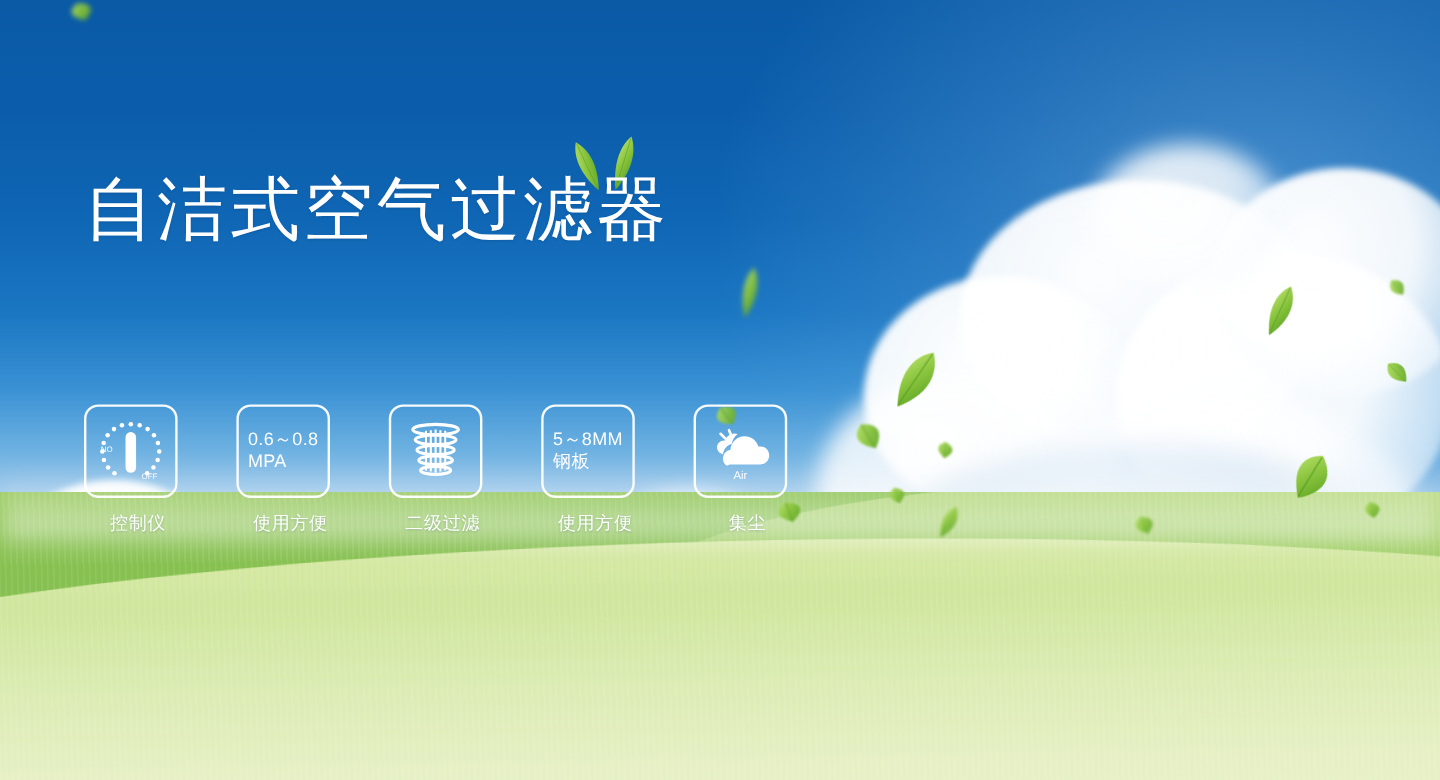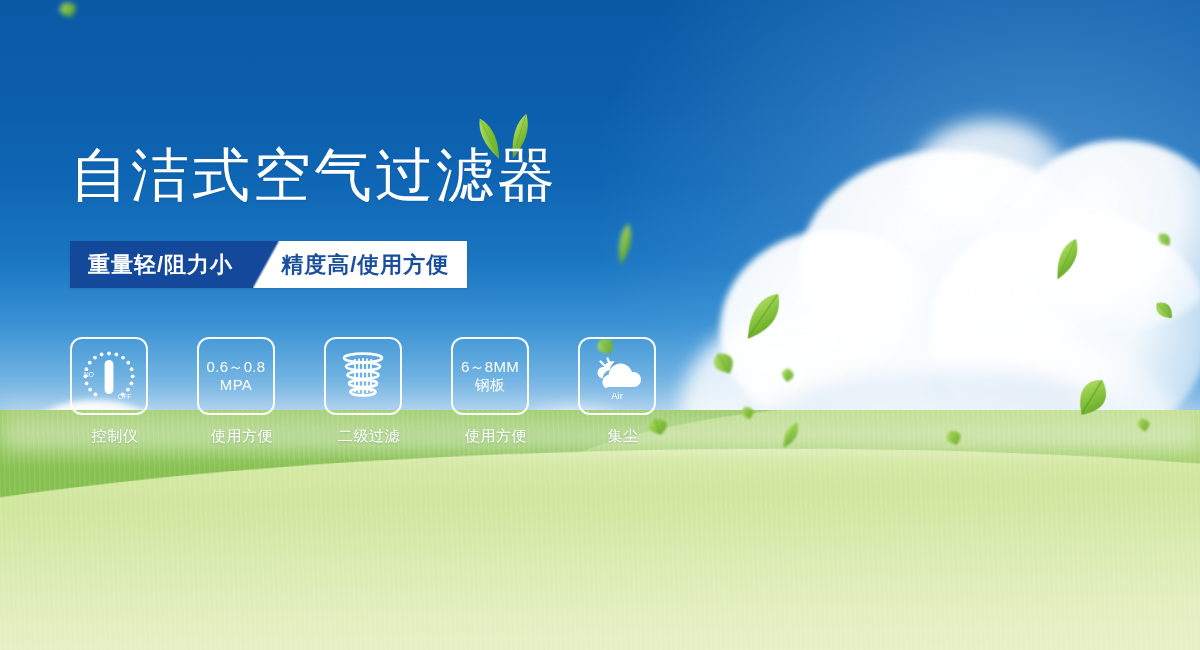--- a/index.html
+++ b/index.html
@@ -162,21 +162,21 @@
   .feature{width:78px;display:flex;flex-direction:column;align-items:center;}
   .fbox{
     width:78px;height:78px;
     border:2px solid rgba(255,255,255,.95);
     border-radius:12px;
     display:flex;align-items:center;justify-content:center;
     box-sizing:border-box;
     position:relative;
   }
   .fbox-text{
-    color:#ffffff;text-align:center;
+    color:#ffffff;text-align:left;
     font-size:15px;line-height:1.22;font-weight:400;
     letter-spacing:.3px;
   }
   .flabel{
     margin-top:12px;
     color:#ffffff;font-size:15px;letter-spacing:.6px;white-space:nowrap;
     text-shadow:0 1px 2px rgba(0,40,90,.2);
     margin-left:12px;
   }
   .ficon{width:62px;height:62px;display:block;}
@@ -447,25 +447,20 @@
           <path d="M20 1 C33 20 38 48 22 88 C6 50 8 20 20 1 Z" fill="url(#lg_leaf-low-right)"></path>
           <path d="M20 4 L21.5 86" stroke="#4e9220" stroke-width="1.2" fill="none" opacity=".55"></path>
         </svg>
       </div>
     </div>
 
   <div class="content">
 
     <div class="title">自洁式空气过滤器</div>
 
-    <div class="subbar">
-      <div class="sub-a">重量轻/阻力小</div>
-      <div class="sub-slant"></div>
-      <div class="sub-b">精度高/使用方便</div>
-    </div>
 
     <div class="features">
 
       <div class="feature">
         <div class="fbox">
           <svg class="ficon" viewBox="0 0 62 62">
             <g fill="#ffffff">
               <circle cx="31" cy="8.5" r="1.9"></circle>
                 <circle cx="38.4" cy="9.4" r="1.9"></circle>
               <circle cx="45" cy="12.6" r="1.9"></circle>
@@ -520,21 +515,21 @@
               <line x1="39" y1="14" x2="39" y2="47"></line>
             </g>
           </svg>
         </div>
         <div class="flabel">二级过滤</div>
       </div>
 
       <div class="feature">
         <div class="fbox">
           <div class="fbox-text">
-            <div>6～8MM</div>
+            <div>5～8MM</div>
             <div>钢板</div>
           </div>
         </div>
         <div class="flabel">使用方便</div>
       </div>
 
       <div class="feature">
         <div class="fbox">
           <svg class="ficon" viewBox="0 0 62 62">
             <path fill="#ffffff" d="M22 42h25.5c4.2 0 7.5-3.4 7.5-7.5S51.7 27 47.5 27c-.5 0-1 .05-1.5.15C44.6 22 40 18.5 34.6 18.5c-6.4 0-11.6 5-11.9 11.3-3.6.6-6.2 3.7-6.2 7.4 0 2.6 1.4 4.8 3.5 6z"></path>

